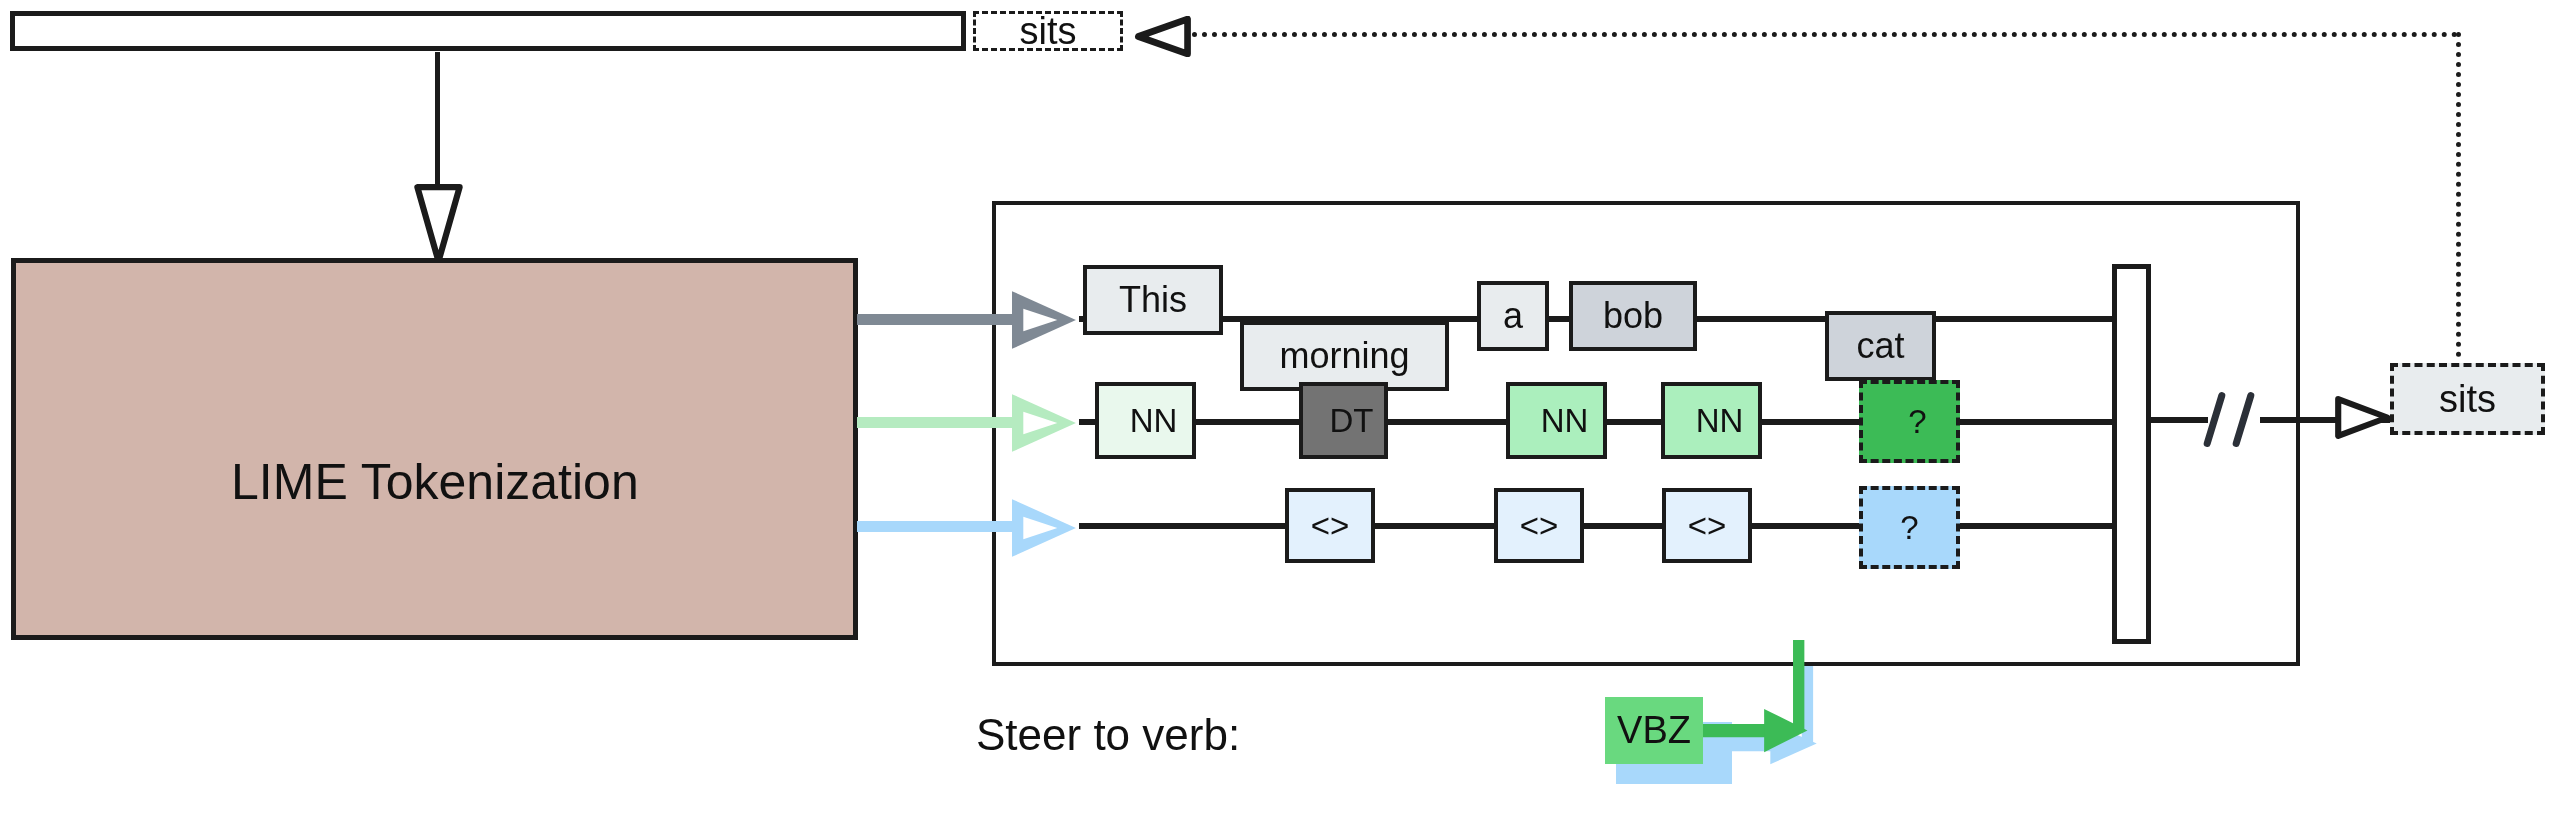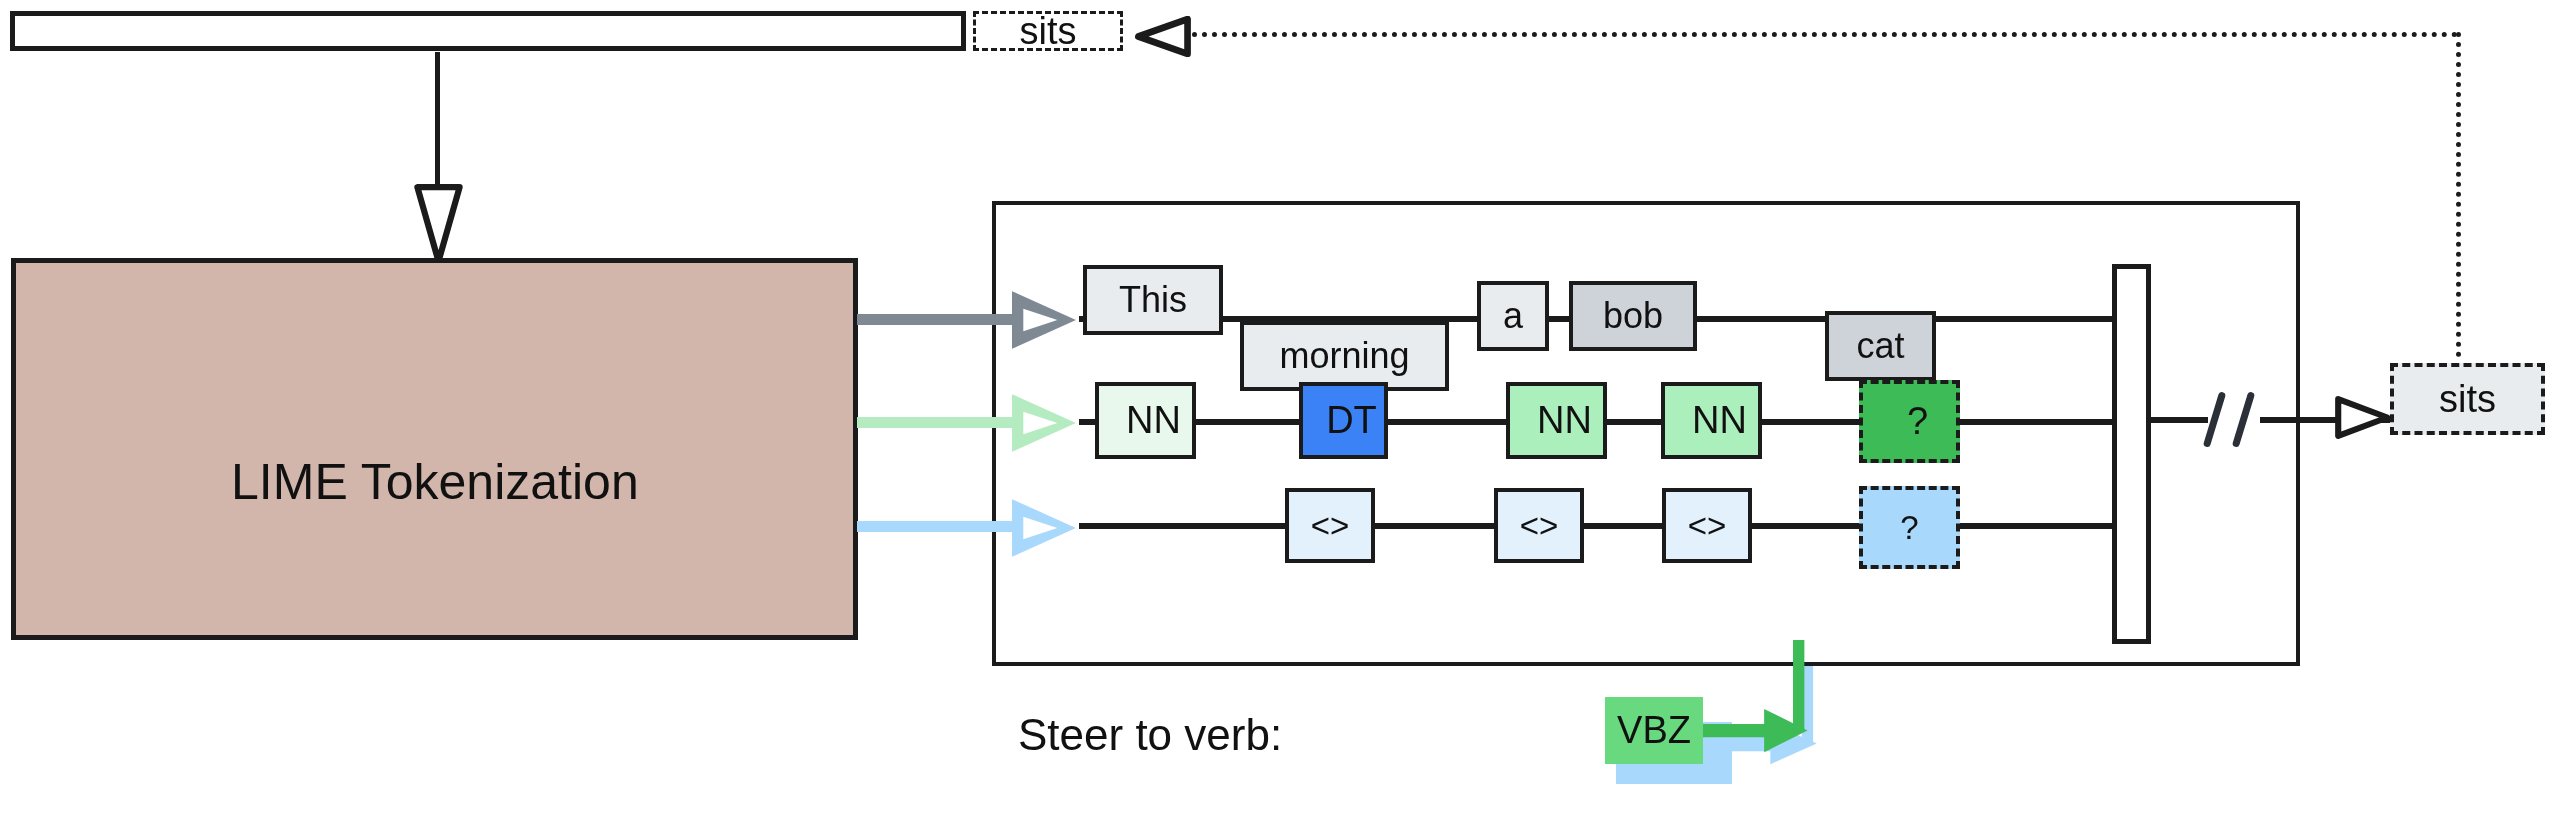--- a/index.html
+++ b/index.html
@@ -22,21 +22,21 @@
   #lime-tok-box{left:11.4px;top:258px;width:847px;height:382px;
       background:#d2b5ab;border:5.7px solid #1b1b1b;}
   #lime-tok-label{left:11.4px;top:258px;width:847px;height:447px;
       font-size:50px;}
 
   
   .cell{position:absolute;box-sizing:border-box;border:4.6px solid #1b1b1b;
         display:flex;align-items:center;justify-content:center;
         font-size:36px;color:#111;background:#fff;z-index:6;}
   .cell.dashed{border:4.6px dashed #1b1b1b;}
-  .r2{font-size:38px;padding-left:16px;}
+  .r2{font-size:33px;padding-left:16px;}
   .r3{font-size:33px;}
 
   
   .wire{position:absolute;background:#1b1b1b;height:5.7px;z-index:3;}
 
   
   .arrowline{position:absolute;height:11.4px;z-index:4;}
 
   
   #sep-bar{position:absolute;left:2112px;top:264px;width:29px;height:370px;
@@ -53,21 +53,21 @@
   
   .tri-open{position:absolute;z-index:7;}
 
   
   .dotline{position:absolute;z-index:2;}
   .dot-h{border-top:5.7px dotted #1b1b1b;}
   .dot-v{border-left:5.7px dotted #1b1b1b;}
 
   
   #steer-label{left:976px;top:706px;width:578px;height:57px;
-      justify-content:flex-start;font-size:44px;margin-left:42px;}
+      justify-content:flex-start;font-size:44px;}
   #vbz-shadow{position:absolute;left:1616px;top:722px;width:116px;height:62px;
       background:#a8d8fb;z-index:4;}
   #vbz-box{position:absolute;left:1605px;top:697px;width:98px;height:67px;
       background:#69d97f;display:flex;align-items:center;justify-content:center;
       font-size:38px;color:#111;z-index:6;}
   #lime-plus1{left:2083px;top:706px;width:289px;height:57px;font-size:44px;}
   #lime-plus1 sup{font-size:0.55em;vertical-align:super;}
 
   
   .steerpath{position:absolute;z-index:5;}
@@ -133,21 +133,21 @@
   </div>
   <div class="cell" style="left:1825px;top:281px;width:111px;height:70px;background:#ced3da;margin-top:30px;">
     <span>cat</span>
   </div>
 
   <div class="wire" style="left:1079px;top:419px;width:1038px;"></div>
 
   <div class="cell r2" style="left:1095px;top:382px;width:101px;height:77px;background:#e9f8ed;">
     <span>NN</span>
   </div>
-  <div class="cell r2" style="left:1299px;top:382px;width:89px;height:77px;background:#3b82f6;">
+  <div class="cell r2" style="left:1299px;top:382px;width:89px;height:77px;background:#737373;">
     <span>DT</span>
   </div>
   <div class="cell r2" style="left:1506px;top:382px;width:101px;height:77px;background:#abefbd;">
     <span>NN</span>
   </div>
   <div class="cell r2" style="left:1661px;top:382px;width:101px;height:77px;background:#abefbd;">
     <span>NN</span>
   </div>
   <div class="cell r2 dashed" style="left:1859px;top:380px;width:101px;height:83px;background:#3cbb56;">
     <span>?</span>

